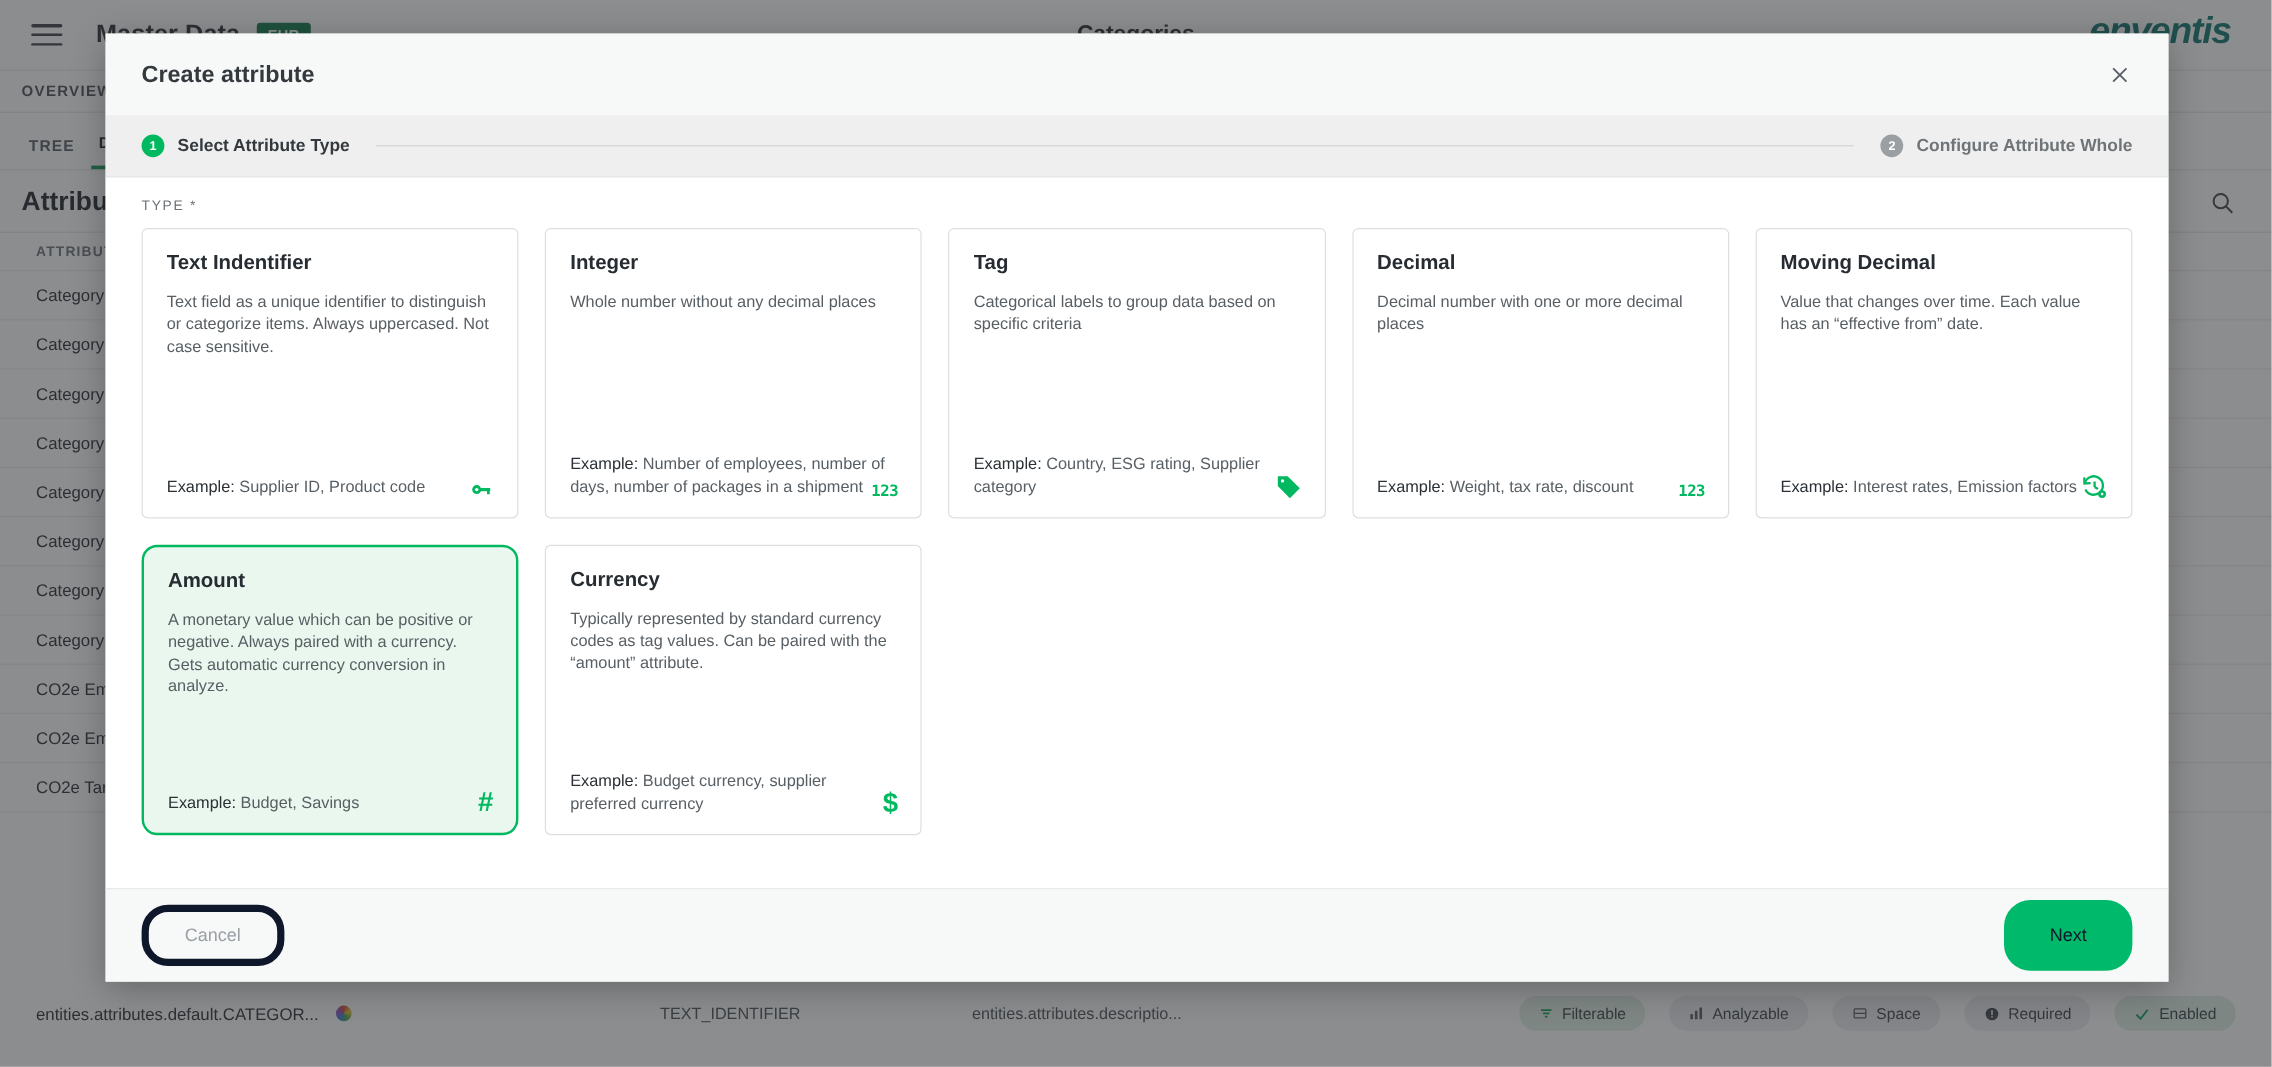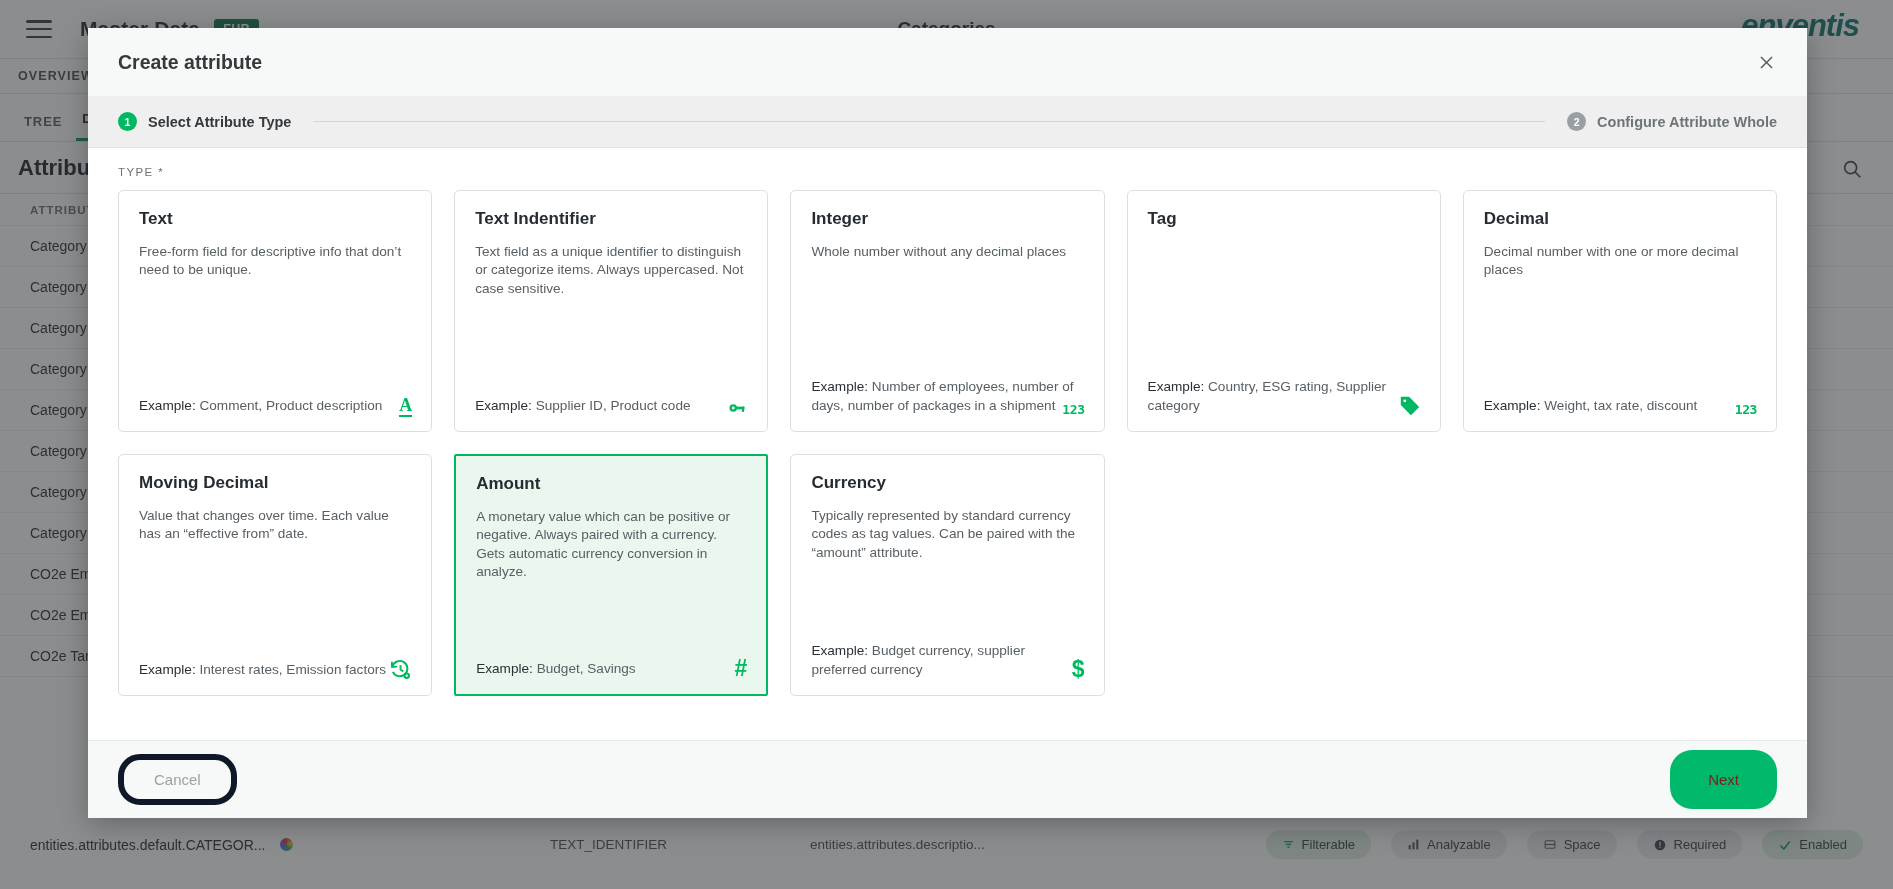--- a/index.html
+++ b/index.html
@@ -136,21 +136,21 @@
   }
   .card-grid {
     display:grid; grid-template-columns: repeat(5, 1fr); gap: 22px;
   }
   .type-card {
     background:#fff; border:1px solid #dcdfe1; border-radius:5px;
     padding: 18px 20px 16px 20px; height: 242px;
     display:flex; flex-direction:column; cursor:pointer; position:relative;
   }
   .type-card.selected {
-    border:2px solid #00b85f; background:#e9f7ee; border-radius:2px;
+    border:2px solid #00b85f; background:#e9f7ee; border-radius:13px;
   }
   .type-card h3 { font-size:17px; font-weight:700; color:#262c31; margin-bottom:14px;}
   .type-card .desc { font-size:13.6px; line-height:1.35; color:#585f64;}
   .type-card .ex {
     font-size:13.6px; line-height:1.35; color:#585f64;
     margin-top:auto;
   }
   .type-card .ex b { color:#2a3035; font-weight:400;}
   .type-card .icon {
     position:absolute; right:19px; bottom:14px; color:#00b85f;
@@ -170,21 +170,21 @@
     border-top:1px solid #e7e9ea;
     display:flex; align-items:center; justify-content:space-between;
     padding: 0 30px;
   }
   .btn-cancel {
     border:6px solid #0f172a; background:transparent; color:#9aa0a5;
     border-radius:22px; padding: 11px 30px; font-size:15px; cursor:pointer;
     font-family:"Liberation Sans", sans-serif;
   }
   .btn-next {
-    border:none; background:#00b96b; color:#7f1d1d;
+    border:none; background:#00b96b; color:#0f172a;
     border-radius:22px; padding: 21px 38px; font-size:15px; cursor:pointer;
     font-family:"Liberation Sans", sans-serif;
   }
 </style>
 </head>
 <body>
 
 <div id="app-bg">
 
   <div class="topbar">
@@ -331,28 +331,20 @@
     <div class="step">
       <span class="step-num todo">2</span>
       <span class="step-label todo">Configure Attribute Whole</span>
     </div>
   </div>
 
   <div class="modal-body">
     <div class="type-label">TYPE *</div>
     <div class="card-grid" id="card-grid">
         <div class="type-card">
-          <h3>Text</h3>
-          <div class="desc">Free-form field for descriptive info that don’t need to be unique.</div>
-          <div class="ex"><b>Example:</b><span> Comment, Product description</span></div>
-          <div class="icon">
-            <span class="icon-A">A</span>
-          </div>
-        </div>
-        <div class="type-card">
           <h3>Text Indentifier</h3>
           <div class="desc">Text field as a unique identifier to distinguish or categorize items. Always uppercased. Not case sensitive.</div>
           <div class="ex"><b>Example:</b><span> Supplier ID, Product code</span></div>
           <div class="icon">
             <svg width="22" height="18" viewBox="0 0 24 24" fill="#00b85f">
               <circle cx="7" cy="12" r="5"></circle>
               <rect x="10" y="10.2" width="12" height="3.6"></rect>
               <rect x="18.5" y="10.2" width="3" height="7"></rect>
               <circle cx="7" cy="12" r="1.9" fill="#fff"></circle>
             </svg>
@@ -361,20 +353,21 @@
         <div class="type-card">
           <h3>Integer</h3>
           <div class="desc">Whole number without any decimal places</div>
           <div class="ex"><b>Example:</b><span> Number of employees, number of days, number of packages in a shipment</span></div>
           <div class="icon">
             <span class="icon-123">123</span>
           </div>
         </div>
         <div class="type-card">
           <h3>Tag</h3>
+          <div class="desc">Categorical labels to group data based on specific criteria</div>
           <div class="ex"><b>Example:</b><span> Country, ESG rating, Supplier category</span></div>
           <div class="icon">
             <svg width="22" height="22" viewBox="0 0 24 24" fill="#00b85f">
               <path d="M11 2 L22 13 L13 22 L2 11 L2 2 Z"></path>
               <circle cx="6.3" cy="6.3" r="1.5" fill="#fff"></circle>
             </svg>
           </div>
         </div>
         <div class="type-card">
           <h3>Decimal</h3>

